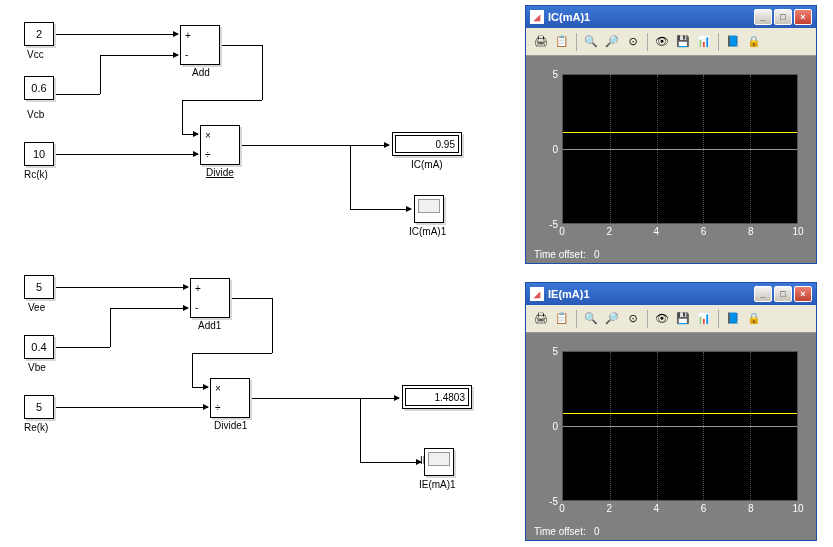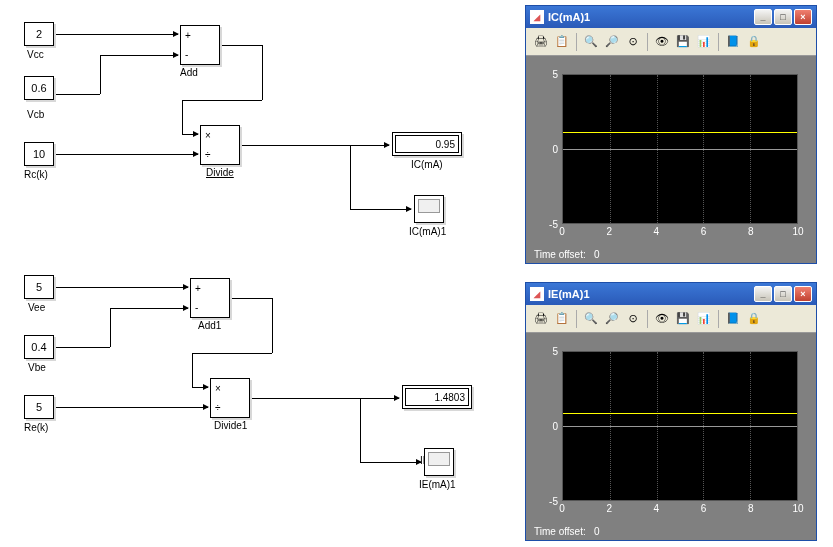--- a/index.html
+++ b/index.html
@@ -256,21 +256,21 @@
 
 <div class="block-const" style="left:24px;top:142px;">
   <span>10</span>
 </div>
 <div class="block-label" style="left:24px;top:169px;">Rc(k)</div>
 
 <div class="block-add" style="left:180px;top:25px;">
   <span class="sign1">+</span>
   <span class="sign2">-</span>
 </div>
-<div class="block-label" style="left:180px;top:67px;">Add</div>
+<div class="block-label" style="left:192px;top:67px;">Add</div>
 
 <div class="block-divide" style="left:200px;top:125px;">
   <span class="op1">×</span>
   <span class="op2">÷</span>
 </div>
 <div class="block-label" style="left:206px;top:167px;text-decoration:underline;">Divide</div>
 
 <div class="block-display" style="left:392px;top:132px;">
   <div class="inner">
       <span>0.95</span>

